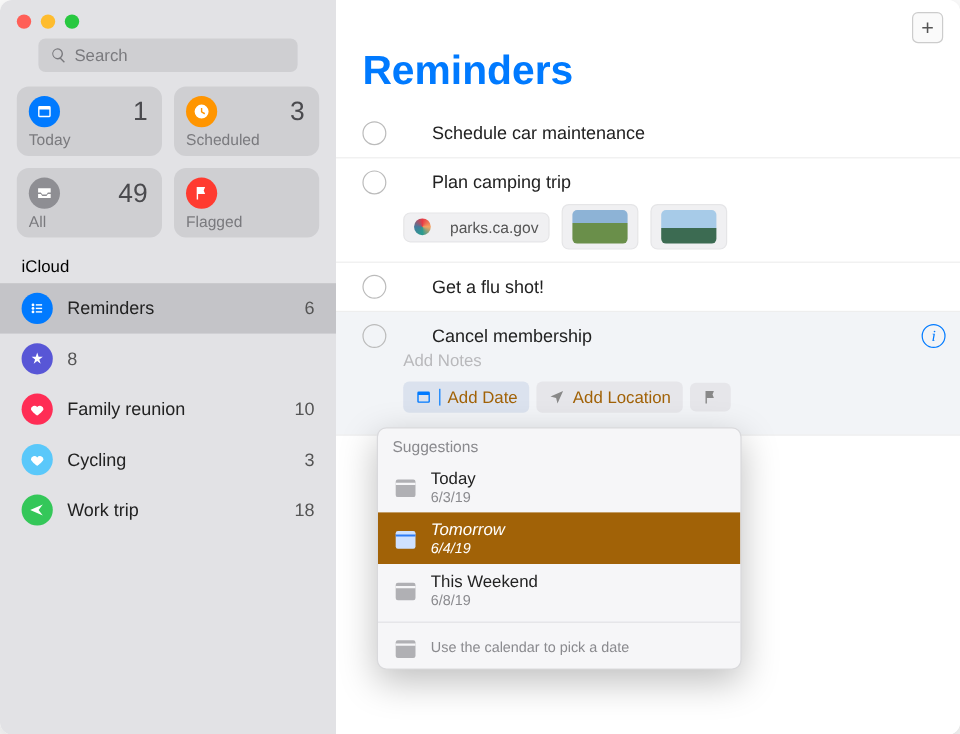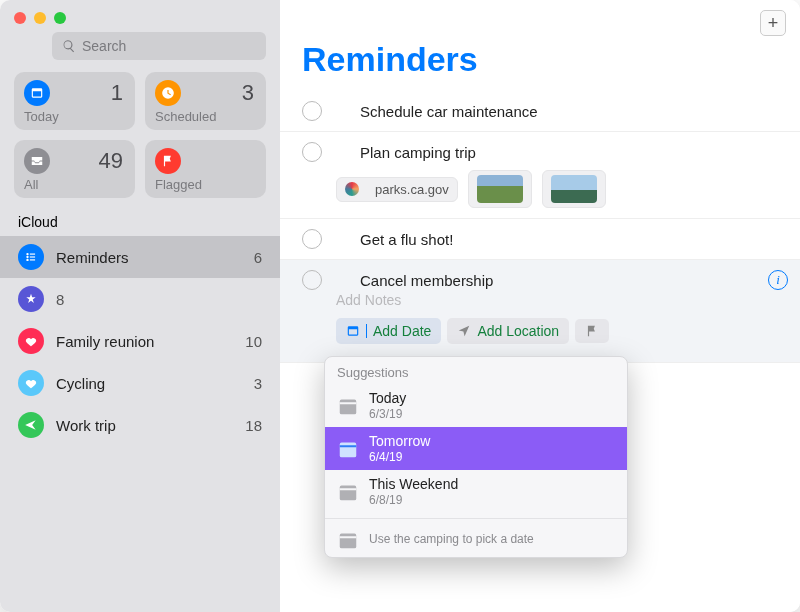--- a/index.html
+++ b/index.html
@@ -5,21 +5,21 @@
   * { box-sizing: border-box; margin: 0; padding: 0; font-family: -apple-system, BlinkMacSystemFont, "Segoe UI", Helvetica, Arial, sans-serif; }
   body { width: 800px; height: 612px; overflow: hidden; background: #fff; }
   .window { display: flex; width: 100%; height: 100%; border-radius: 10px; overflow: hidden; box-shadow: 0 8px 30px rgba(0,0,0,0.2); }
   
   .sidebar { width: 280px; background: #e2e2e5; display: flex; flex-direction: column; }
   .traffic { display: flex; gap: 8px; padding: 12px 14px 8px; }
   .dot { width: 12px; height: 12px; border-radius: 50%; }
   .dot.red { background: #ff5f57; }
   .dot.yellow { background: #febc2e; }
   .dot.green { background: #28c840; }
-  .search-wrap { padding: 0 14px 12px; margin-left: 38px; }
+  .search-wrap { padding: 0 32px 12px; }
   .search { display: flex; align-items: center; gap: 6px; background: #cfcfd2; border-radius: 6px; padding: 6px 10px; color: #7a7a7e; }
   .search svg { width: 14px; height: 14px; fill: #7a7a7e; }
   .search span { font-size: 14px; }
   .smart-grid { display: grid; grid-template-columns: 1fr 1fr; gap: 10px; padding: 0 14px 12px; }
   .tile { background: #cfcfd2; border-radius: 10px; padding: 8px 10px; position: relative; height: 58px; }
   .tile .icon-c { width: 26px; height: 26px; border-radius: 50%; display: flex; align-items: center; justify-content: center; }
   .tile .count { position: absolute; top: 8px; right: 12px; font-size: 22px; color: #4a4a4e; }
   .tile .label { position: absolute; bottom: 6px; left: 10px; font-size: 13px; color: #7a7a7e; }
   .ic-blue { background: #007aff; }
   .ic-orange { background: #ff9500; }
@@ -50,31 +50,31 @@
   .r-title { font-size: 15px; color: #222; margin-left: 24px; }
   .r-sub { margin-left: 34px; margin-top: 8px; display: flex; gap: 10px; align-items: center; }
   .pill { display: inline-flex; align-items: center; gap: 16px; background: #f0f0f2; border: 1px solid #e5e5e7; border-radius: 6px; padding: 4px 8px; font-size: 13px; color: #555; }
   .pill .thumb { width: 46px; height: 28px; border-radius: 4px; }
   .thumb1 { background: linear-gradient(to bottom,#8db3d6 40%,#6a8f4a 40%); }
   .thumb2 { background: linear-gradient(to bottom,#a7cbe8 55%,#3c6b52 55%); }
   .pill .favicon { width:14px; height:14px; border-radius:50%; background: conic-gradient(#e63946,#f4a261,#2a9d8f,#457b9d,#e63946); }
   .reminder.editing { background: #f2f4f7; }
   .notes-ph { font-size: 14px; color: #b9b9bc; margin-left: 34px; margin-top: 2px; }
   .chipbar { margin-left: 34px; margin-top: 10px; display: flex; gap: 6px; align-items: center; }
-  .chip { display: inline-flex; align-items: center; gap: 6px; background: #e6e6ea; border-radius: 5px; padding: 5px 10px; font-size: 14px; color: #15803d; }
+  .chip { display: inline-flex; align-items: center; gap: 6px; background: #e6e6ea; border-radius: 5px; padding: 5px 10px; font-size: 14px; color: #a16207; }
   .chip.active { background: #dbe2ee; }
   .chip svg { width: 14px; height: 14px; fill: #888; }
   .chip.active svg { fill: #007aff; }
   .info { position: absolute; right: 12px; top: 10px; width: 20px; height: 20px; border: 1.6px solid #007aff; border-radius: 50%; display: flex; align-items: center; justify-content: center; color: #007aff; font-style: italic; font-family: Georgia, serif; font-size: 13px; }
   
-  .popover { position: absolute; left: 44px; top: 44px; width: 304px; background: #f6f6f8; border: 1px solid #d9d9dc; border-radius: 8px; box-shadow: 0 10px 30px rgba(0,0,0,0.25); overflow: hidden; }
+  .popover { position: absolute; left: 34px; top: 44px; width: 304px; background: #f6f6f8; border: 1px solid #d9d9dc; border-radius: 8px; box-shadow: 0 10px 30px rgba(0,0,0,0.25); overflow: hidden; }
   .pop-header { font-size: 13px; color: #8a8a8e; padding: 8px 12px 4px; }
   .pop-item { display: flex; align-items: center; gap: 10px; padding: 6px 12px; }
   .pop-item svg { width: 22px; height: 22px; fill: #b0b0b4; flex-shrink: 0; }
-  .pop-item.selected { background: #8b5cf6; }
+  .pop-item.selected { background: #a16207; font-style: italic; }
   .pop-item.selected .pi-title, .pop-item.selected .pi-sub { color: #fff; }
   .pop-item.selected svg { fill: #cfe1ff; }
   .pi-text { display: flex; flex-direction: column; line-height: 1.2; }
   .pi-title { font-size: 14px; color: #222; }
   .pi-sub { font-size: 12px; color: #8a8a8e; }
   .pop-divider { height: 1px; background: #e2e2e5; margin: 4px 0; }
   .caret { display:inline-block; width:1px; height:14px; background:#007aff; vertical-align:middle; }
 </style>
 </head>
 <body>
@@ -290,21 +290,21 @@
               </div>
             </div>
           <div class="pop-divider"></div>
           <div class="pop-item">
             <svg viewBox="0 0 24 24">
                 <rect x="3" y="5" width="18" height="16" rx="2"></rect>
                 <rect x="3" y="5" width="18" height="4" fill="#fff" opacity="0"></rect>
                 <path d="M3 9h18" stroke="#f6f6f8" stroke-width="2"></path>
               </svg>
             <div class="pi-text">
-              <span class="pi-sub">Use the camping to pick a date</span>
+              <span class="pi-sub">Use the calendar to pick a date</span>
             </div>
           </div>
         </div>
       </div>
 
     </div>
   </main>
 </div>
 
 </body></html>

